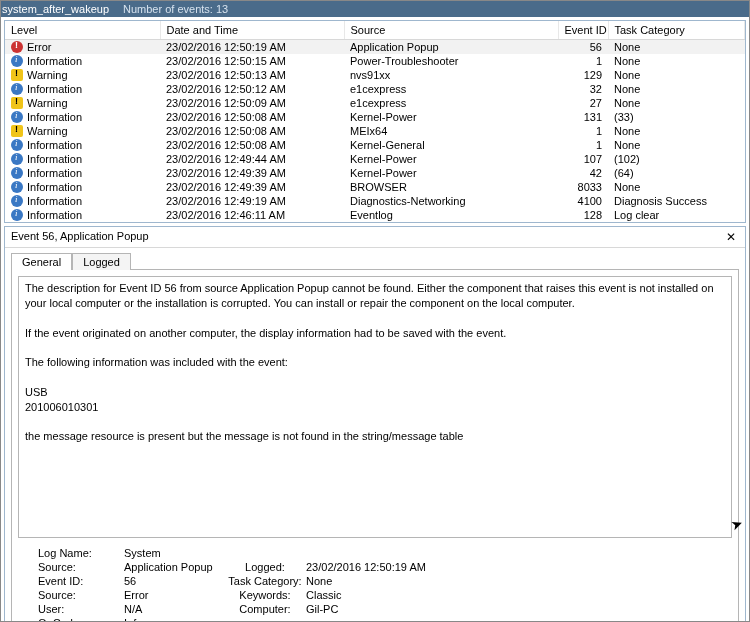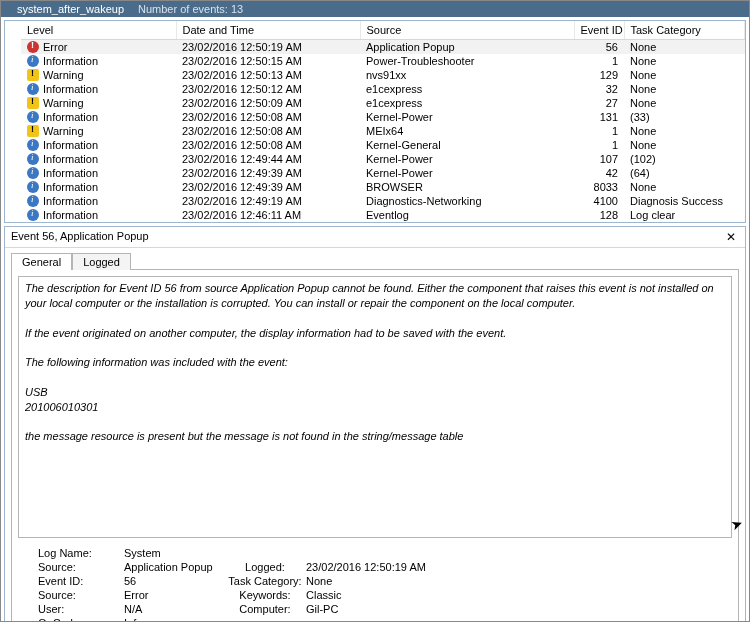--- a/index.html
+++ b/index.html
@@ -9,32 +9,31 @@
     font-size: 11px;
     background: #fff;
     width: 750px;
     height: 622px;
     overflow: hidden;
     border: 1px solid #888;
   }
   .titlebar {
     background: #4a6b8a;
     color: #fff;
-    padding: 2px 16px;
+    padding: 2px 1px;
     font-size: 11px;
     display: flex;
     gap: 14px;
     align-items: center;
   }
   .titlebar .secondary { color: #d6e2ee; }
   .top-pane {
     border: 1px solid #9fb7ce;
     margin: 3px;
     background: #fff;
-    padding-left: 16px;
   }
   table.events {
     width: 100%;
     border-collapse: collapse;
     table-layout: fixed;
   }
   table.events th {
     text-align: left;
     font-weight: normal;
     padding: 3px 6px;
@@ -124,21 +123,20 @@
     background: #fff;
   }
   .desc-box {
     border: 1px solid #b5b5b5;
     margin: 6px;
     padding: 4px 6px;
     height: 262px;
     font-size: 11px;
     line-height: 1.35;
     overflow: hidden;
-    font-style: italic;
   }
   .props {
     margin: 2px 10px 6px 10px;
     font-size: 11px;
   }
   .props-row { display: flex; padding: 1px 16px;}
   .props-row .plbl { width: 86px; }
   .props-row .pval { width: 100px; }
   .props-row .plbl2 { width: 82px; text-align: center; }
   .props-row .pval2 { }

